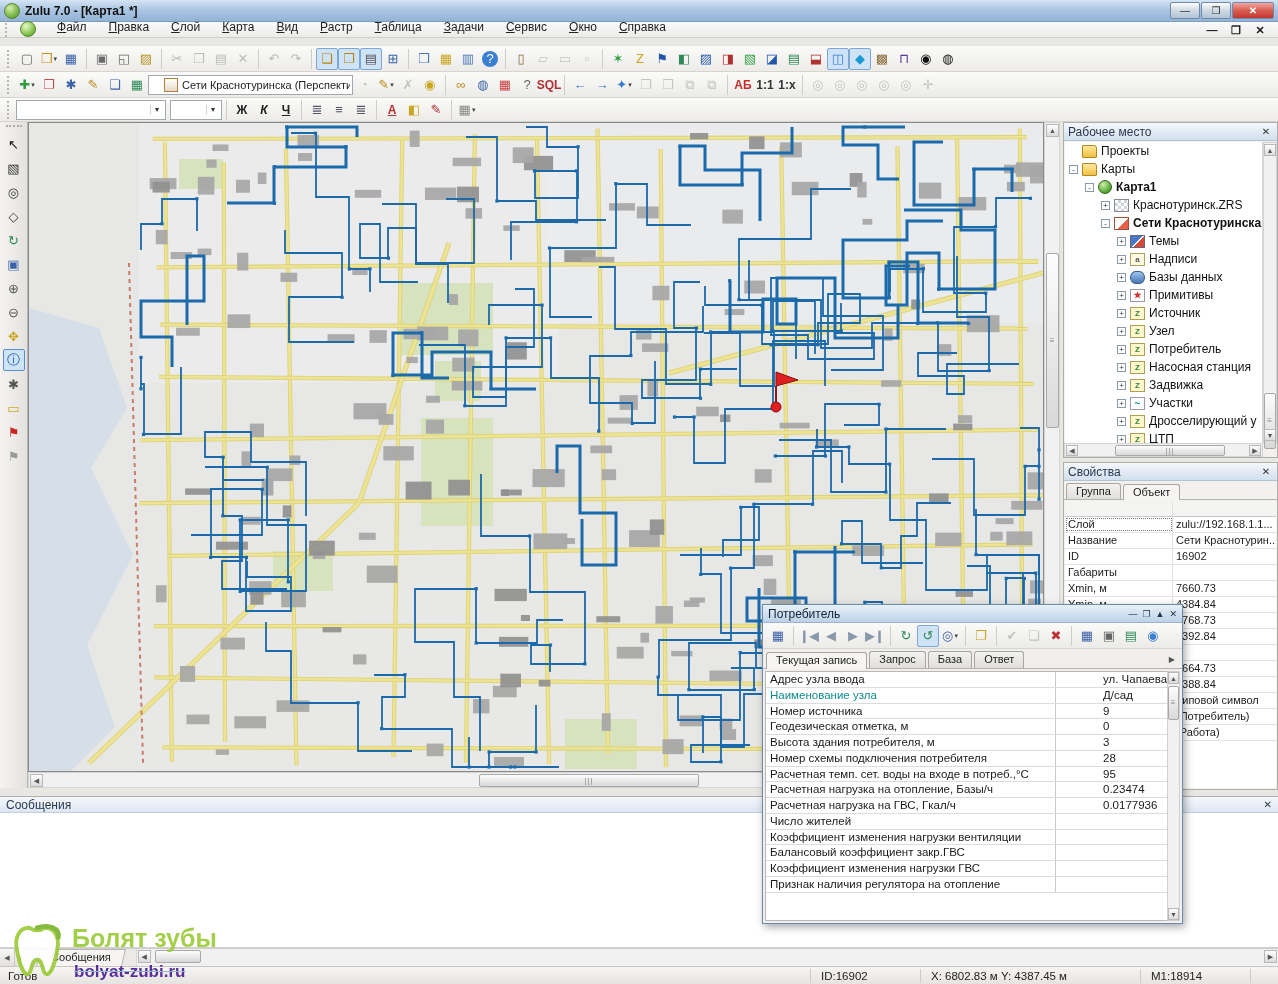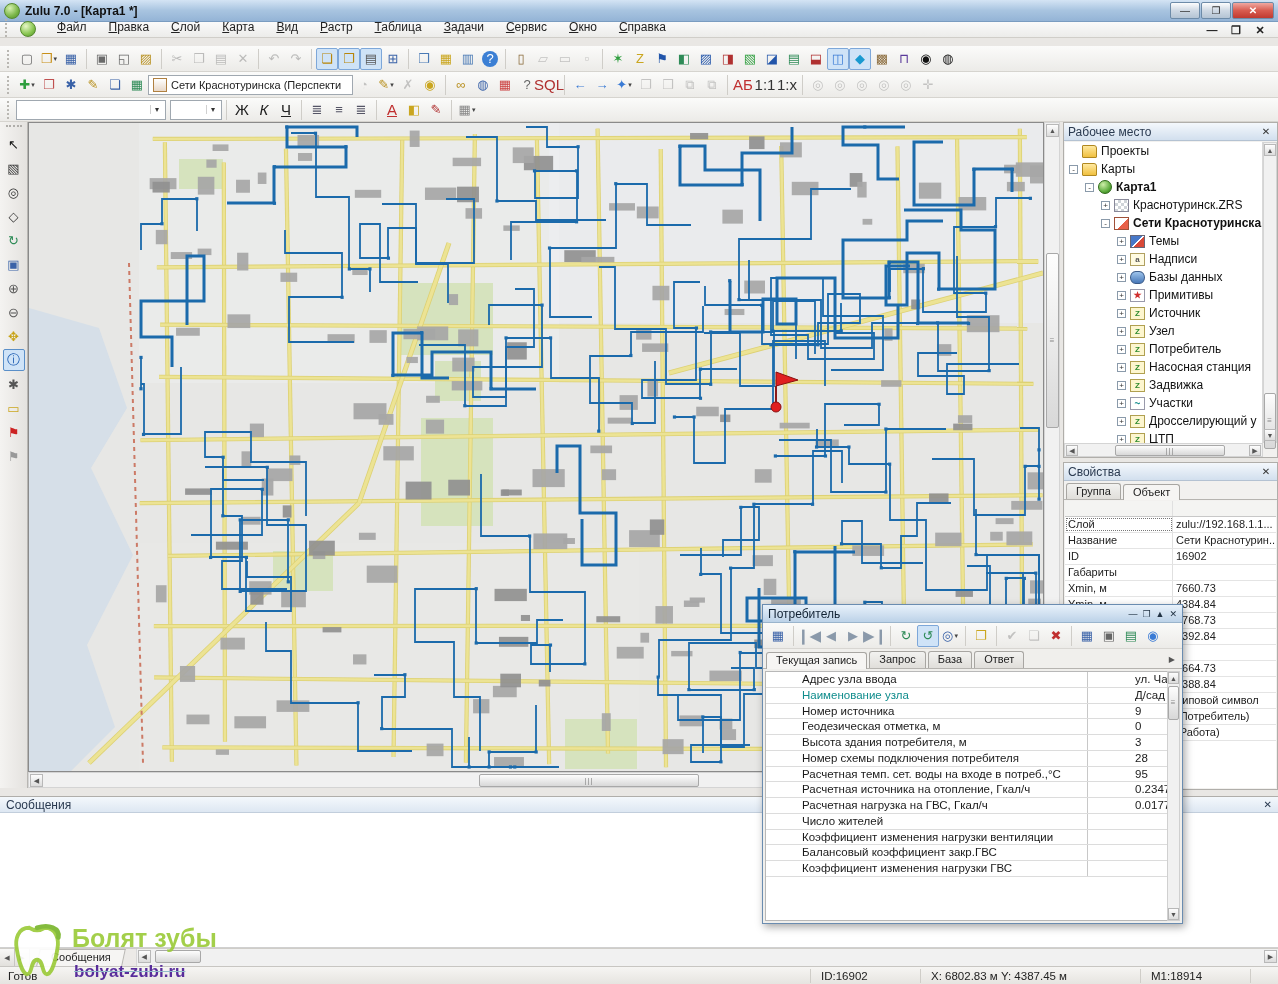--- a/index.html
+++ b/index.html
@@ -22,23 +22,23 @@
   
   .toolrow{left:0;width:1278px;background:linear-gradient(#fbfbfa,#ecebe8);border-bottom:1px solid #d6d4cf;display:flex;align-items:center;padding-left:6px;}
   #tb1{top:46px;height:26px;}
   #tb2{top:72px;height:26px;}
   #tb3{top:98px;height:24px;}
   .grip{width:4px;height:18px;border-left:2px dotted #b9b7b2;margin:0 5px 0 1px;}
   .tbtn{width:22px;height:22px;display:inline-flex;align-items:center;justify-content:center;font-size:13px;border:1px solid transparent;border-radius:2px;flex:none;position:relative;}
   .tbtn.sel{background:#cfe3f7;border-color:#7da7d9;}
   .tbtn.dis{opacity:.45;filter:grayscale(1);}
   .tbtn .dd{font-size:7px;color:#444;margin-left:1px;}
-  .tbtn.small{font-size:15px;font-weight:normal;}
+  .tbtn.small{font-size:12px;font-weight:bold;}
   .tsep{width:1px;height:20px;background:#cfcdc8;margin:0 4px;flex:none;}
-  .tcombo{height:20px;border:1px solid #a0a8b0;background:#fff;display:inline-flex;align-items:center;font-size:11px;padding:0 2px 0 4px;flex:none;color:#222;}
+  .tcombo{height:20px;border:1px solid #a0a8b0;background:#fff;display:inline-flex;align-items:center;font-size:11px;padding:0 2px 0 15px;flex:none;color:#222;}
   .tcombo .cico{width:14px;height:14px;background:linear-gradient(#fff,#e8d8c8);border:1px solid #b08040;margin-right:4px;flex:none;}
   .tcombo .arr{margin-left:auto;width:13px;text-align:center;font-size:8px;color:#333;border-left:1px solid #d0d0d0;}
   
   #lefttools{left:0;top:122px;width:28px;height:666px;background:linear-gradient(90deg,#f4f3f1,#e4e2df);border-right:1px solid #b8b6b2;display:flex;flex-direction:column;align-items:center;padding-top:3px;}
   #lefttools .hgrip{height:4px;width:16px;border-top:2px dotted #b0aeaa;margin-bottom:4px;}
   .ltbtn{width:22px;height:22px;display:flex;align-items:center;justify-content:center;font-size:13px;margin-bottom:2px;border:1px solid transparent;border-radius:2px;}
   .ltbtn.sel{background:#cfe3f7;border-color:#5a8fc8;}
   
   #mapwrap{left:28px;top:122px;width:1016px;height:650px;border:1px solid #8a8a8a;background:#e7e7e5;overflow:hidden;}
   
@@ -91,21 +91,21 @@
   #statusbar .cell{padding:0 10px;border-left:1px solid #cfcdc8;height:14px;line-height:14px;}
   #statusbar .ready{padding:0 8px;}
   #statusbar .sp{margin-left:auto;}
   
   #dlg{left:762px;top:604px;width:421px;height:320px;background:#f0efec;border:1px solid #6a8cb0;box-shadow:2px 3px 8px rgba(0,0,0,.35);z-index:30;}
   #dlghead{height:18px;background:linear-gradient(#e8f1fa,#bcd2e8);border-bottom:1px solid #9ab4cc;display:flex;align-items:center;padding:0 5px;color:#123;}
   #dlghead .btns{margin-left:auto;display:flex;gap:5px;font-size:9px;color:#234;}
   #dlgtools{height:26px;display:flex;align-items:center;padding-left:4px;border-bottom:1px solid #d8d6d2;background:linear-gradient(#fafaf9,#ecebe8);}
   #dlgtabs{height:20px;display:flex;padding:2px 3px 0;border-bottom:1px solid #b6b4b0;}
   #dlgtable{position:absolute;left:2px;top:66px;width:404px;bottom:2px;background:#fff;border:1px solid #b8b8b8;}
-  .drow{height:15.75px;display:flex;border-bottom:1px solid #dcdcdc;font-size:11.5px;padding-left:32px;}
+  .drow{height:15.75px;display:flex;border-bottom:1px solid #dcdcdc;font-size:11.5px;}
   .drow .dl{width:290px;padding:0 4px;border-right:1px solid #c8c8c8;color:#1a1a1a;white-space:nowrap;overflow:hidden;line-height:15px;}
   .drow .dv{flex:1;padding:0 4px;color:#1a1a1a;white-space:nowrap;overflow:hidden;line-height:15px;margin-left:43px;}
   .drow.teal .dl{color:#0f8c8c;}
   #dlgvscroll{position:absolute;right:2px;top:66px;width:13px;bottom:2px;background:#f1f1f1;border:1px solid #d0d0d0;}
   
   #watermark{left:10px;top:922px;width:260px;height:62px;z-index:70;pointer-events:none;opacity:.92;}
   #watermark .l1{position:absolute;left:62px;top:2px;font-size:25px;font-weight:bold;color:#9ccb3b;}
   #watermark .l2{position:absolute;left:64px;top:40px;font-size:17px;font-weight:bold;color:#4c1d95;text-decoration:line-through;text-decoration-color:#8cb8c8;}
 </style>
 </head>
@@ -1194,41 +1194,45 @@
       </div>
       <div class="drow">
         <span class="dl">Номер схемы подключения потребителя</span>
         <span class="dv">28</span>
       </div>
       <div class="drow">
         <span class="dl">Расчетная темп. сет. воды на входе в потреб.,°С</span>
         <span class="dv">95</span>
       </div>
       <div class="drow">
-        <span class="dl">Расчетная источника на отопление, Гкал/ч</span>
+        <span class="dl">Расчетная нагрузка на отопление, Базы/ч</span>
         <span class="dv">0.23474</span>
       </div>
       <div class="drow">
         <span class="dl">Расчетная нагрузка на ГВС, Гкал/ч</span>
         <span class="dv">0.0177936</span>
       </div>
       <div class="drow">
         <span class="dl">Число жителей</span>
         <span class="dv"></span>
       </div>
       <div class="drow">
         <span class="dl">Коэффициент изменения нагрузки вентиляции</span>
         <span class="dv"></span>
       </div>
       <div class="drow">
         <span class="dl">Балансовый коэффициент закр.ГВС</span>
         <span class="dv"></span>
       </div>
       <div class="drow">
         <span class="dl">Коэффициент изменения нагрузки ГВС</span>
+        <span class="dv"></span>
+      </div>
+      <div class="drow">
+        <span class="dl">Признак наличия регулятора на отопление</span>
         <span class="dv"></span>
       </div>
     </div>
   <div id="dlgvscroll">
     <div class="sbarrow" style="left:0;top:0;width:11px;height:12px;">▲</div>
     <div class="sbthumb" style="left:0;top:14px;width:11px;height:34px;">
         <span class="gripmark">≡</span>
       </div>
     <div class="sbarrow" style="left:0;bottom:0;width:11px;height:12px;">▼</div>
   </div>

